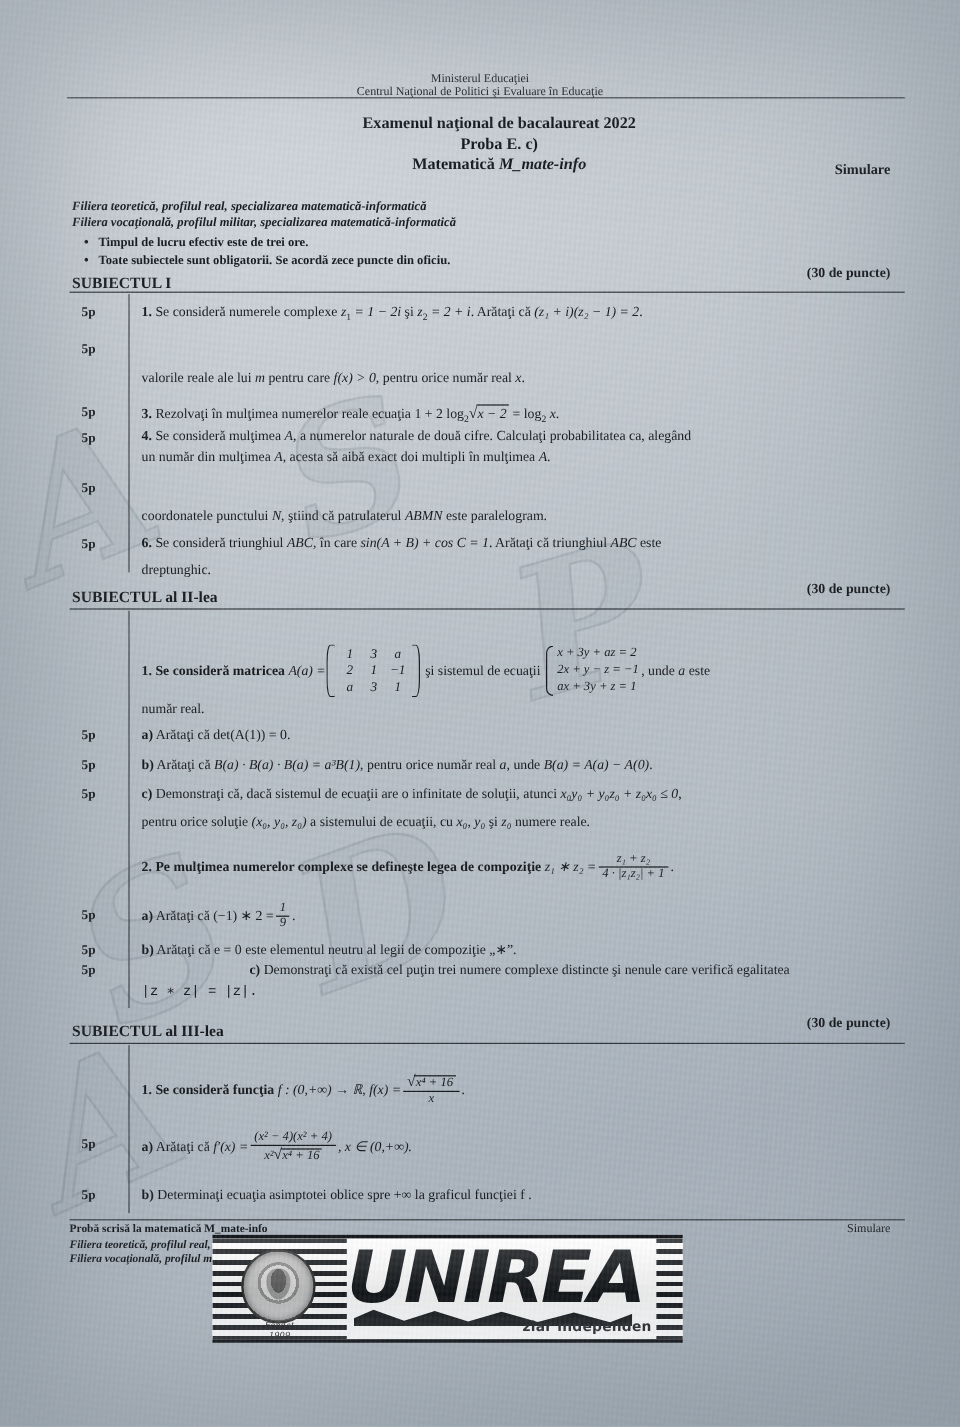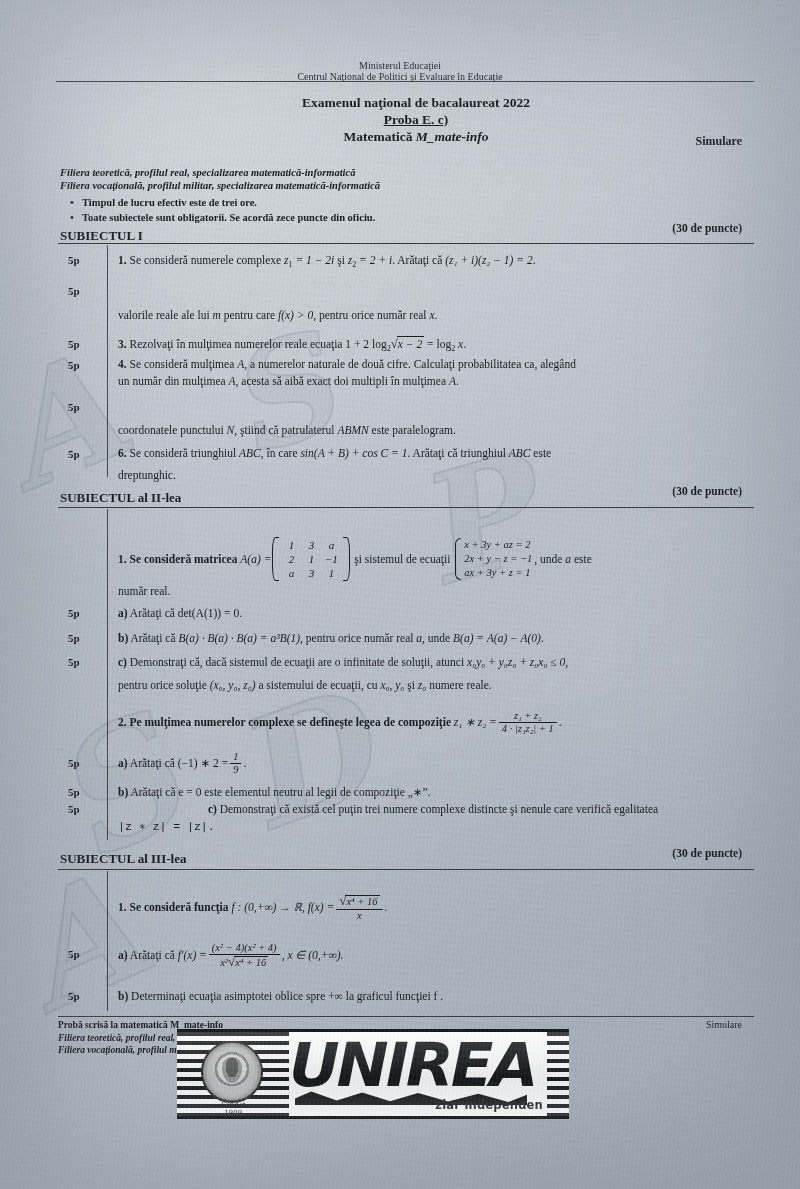--- a/index.html
+++ b/index.html
@@ -394,21 +394,21 @@
   <span class="wm-letter" style="left:20px; top:520px; font-size:150px; transform:rotate(-24deg);">A</span>
 </div>
 
 <div class="doc">
 
   <div class="hdr-ministry" style="top:60px;">Ministerul Educaţiei</div>
   <div class="hdr-ministry" style="top:71px;">Centrul Naţional de Politici şi Evaluare în Educaţie</div>
   <div class="hdr-rule"></div>
 
   <div class="hdr-title" style="top:95px;">Examenul naţional de bacalaureat 2022</div>
-  <div class="hdr-title" style="top:112px;text-decoration:underline;">Proba E. c)</div>
+  <div class="hdr-title" style="top:112px;">Proba E. c)</div>
   <div class="hdr-title" style="top:129px;">
     <span>Matematică </span><span class="ital">M_mate-info</span>
   </div>
   <div class="simulare-top">Simulare</div>
 
   <div class="filiera" style="top:166px;">Filiera teoretică, profilul real, specializarea matematică-informatică</div>
   <div class="filiera" style="top:179px;">Filiera vocaţională, profilul militar, specializarea matematică-informatică</div>
 
   <div class="bullets">
     <ul>

